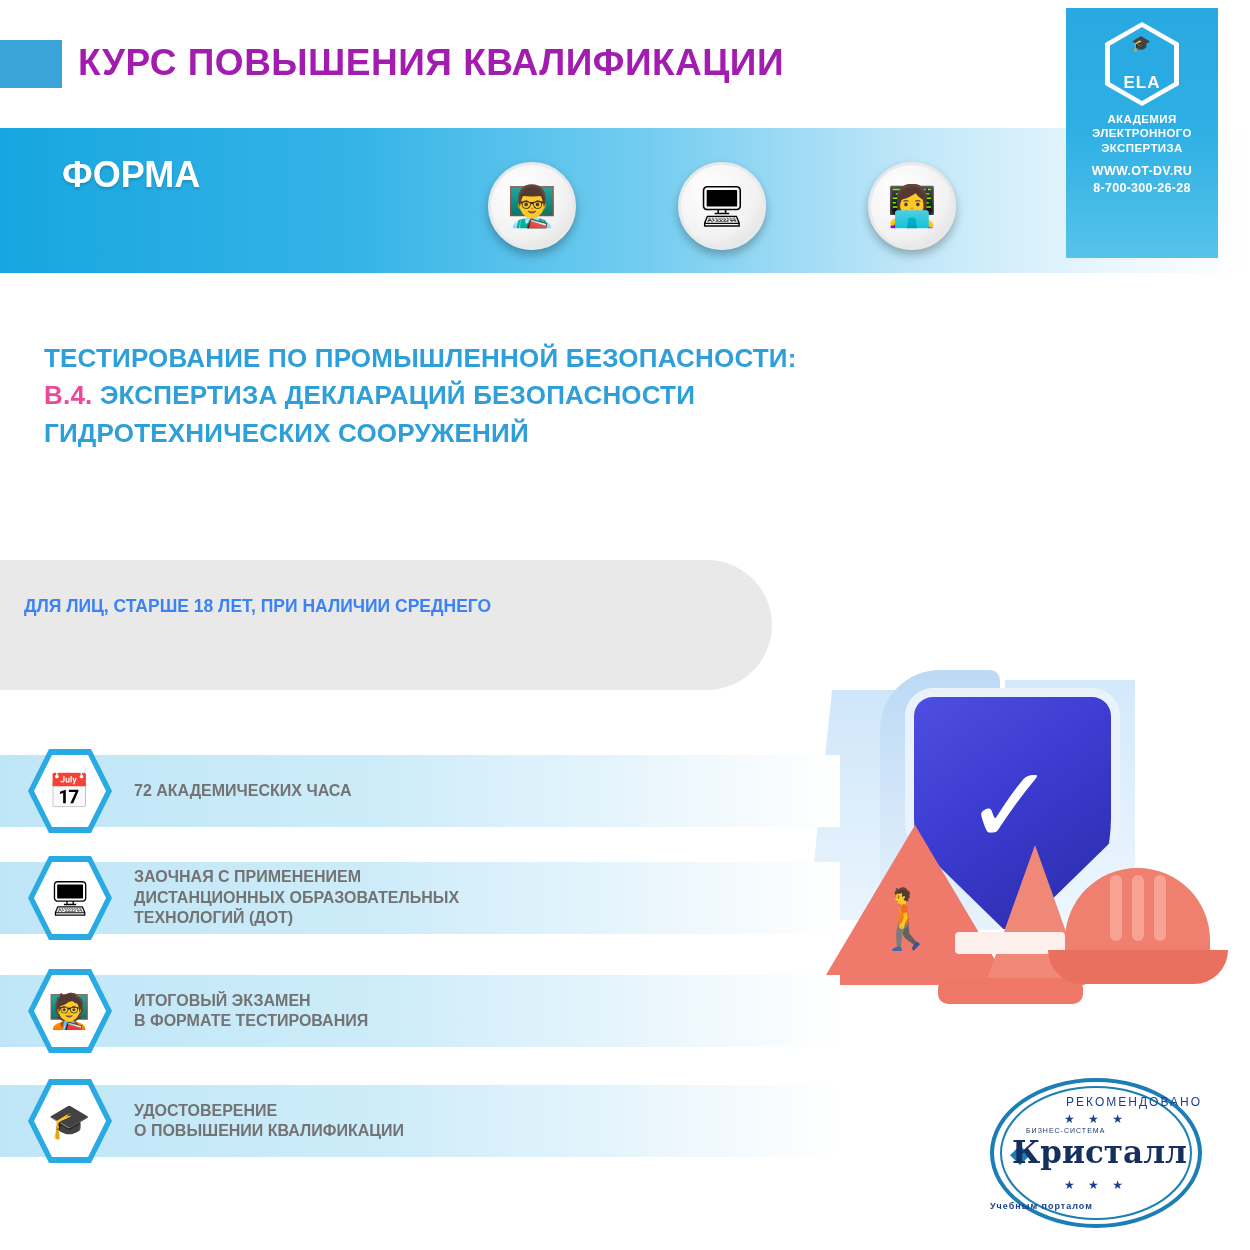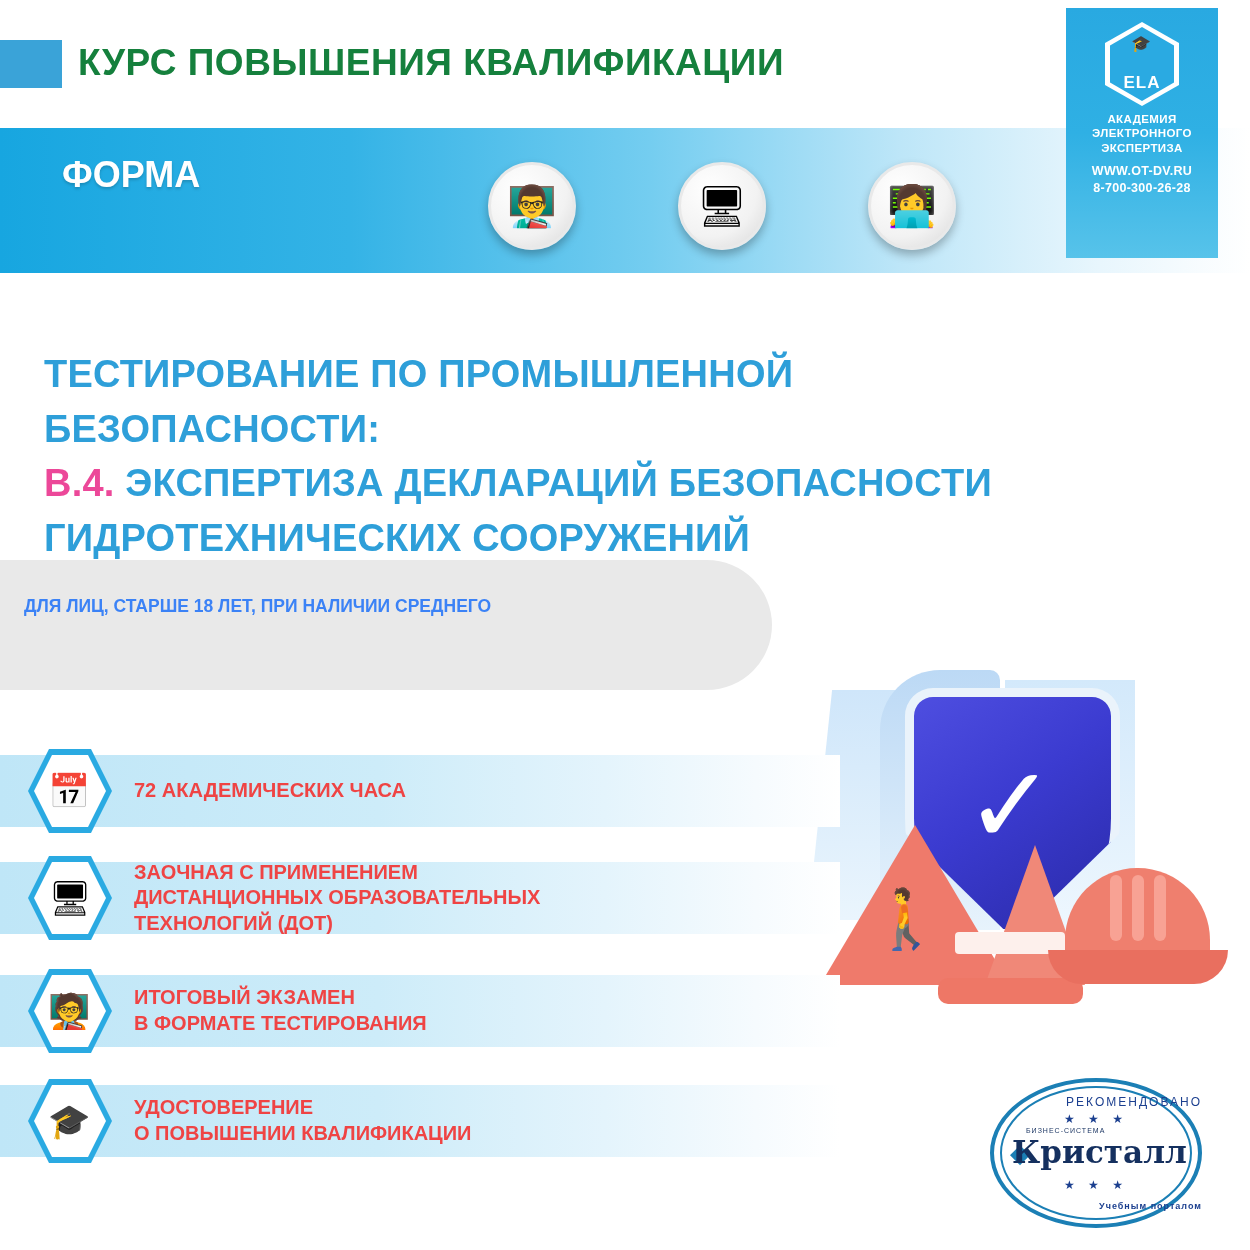--- a/index.html
+++ b/index.html
@@ -15,21 +15,21 @@
   .header-bar {
     position: absolute; top: 0; left: 0; width: 1250px; height: 128px;
     background: #ffffff;
   }
   .header-square {
     position: absolute; left: 0; top: 40px; width: 62px; height: 48px;
     background: #3aa3d8;
   }
   .header-title {
     position: absolute; left: 78px; top: 42px;
-    font-size: 37px; font-weight: bold; color: #15803d;
+    font-size: 37px; font-weight: bold; color: #a21caf;
     letter-spacing: 0.5px; white-space: nowrap;
   }
 
   
   .blue-band {
     position: absolute; top: 128px; left: 0; width: 1250px; height: 145px;
     background: linear-gradient(to right, #17a6e0 0%, #34b3e6 28%, #74cdf0 52%, #bde6f8 72%, #e8f6fd 88%, #ffffff 100%);
   }
   .form-label {
     position: absolute; left: 62px; top: 156px;
@@ -73,22 +73,22 @@
   .logo-cap {
     position: absolute; top: 12px; left: 50%; transform: translateX(-50%);
     font-size: 16px; color: #ffffff;
   }
   .logo-line { font-size: 11.5px; font-weight: bold; letter-spacing: 0.4px; line-height: 1.25; }
   .logo-web { font-size: 12.5px; font-weight: bold; margin-top: 9px; letter-spacing: 0.3px;}
   .logo-phone { font-size: 12.5px; font-weight: bold; margin-top: 3px; letter-spacing: 0.3px;}
 
   
   .main-title {
-    position: absolute; left: 44px; top: 347px; width: 1000px;
-    font-size: 38px; font-weight: bold; color: #2e9fd9;
+    position: absolute; left: 44px; top: 340px; width: 1000px;
+    font-size: 26px; font-weight: bold; color: #2e9fd9;
     line-height: 1.44; letter-spacing: 0.2px;
   }
   .main-title .dark { color: #ec4899; }
 
   
   .notice {
     position: absolute; left: 0; top: 560px; width: 772px; height: 130px;
     background: #e9e9e9;
     border-radius: 0 65px 65px 0;
   }
@@ -116,21 +116,21 @@
   }
   .hexicon-inner {
     width: 72px; height: 72px; background: #ffffff;
     clip-path: polygon(25% 0%, 75% 0%, 100% 50%, 75% 100%, 25% 100%, 0% 50%);
     display: flex; align-items: center; justify-content: center;
     font-size: 34px;
   }
   .feature-text {
     position: relative; z-index: 2;
     margin-left: 22px;
-    font-size: 20px; font-weight: bold; color: #ef4444; line-height: 1.28;
+    font-size: 16px; font-weight: bold; color: #737373; line-height: 1.28;
     white-space: pre-line;
   }
   .f1 { top: 755px; }
   .f2 { top: 862px; }
   .f3 { top: 975px; }
   .f4 { top: 1085px; }
 
   
   .illus { position: absolute; right: 20px; top: 660px; width: 420px; height: 380px; }
   .illus-bg1 {
@@ -217,21 +217,21 @@
     position: absolute; top: 56px; left: 0; width: 100%; text-align: center;
     font-size: 31px; font-weight: bold; color: #15305f;
     font-family: "DejaVu Serif", serif;
     padding-left: 7px;
   }
   .stamp-sub {
     position: absolute; top: 49px; left: 36px;
     font-size: 7px; color: #15305f; letter-spacing: 1px;
   }
   .stamp-bottom {
-    position: absolute; bottom: 17px; left: 0; width: 100%; text-align: right;
+    position: absolute; bottom: 17px; left: 0; width: 100%; text-align: left;
     font-size: 9px; font-weight: bold; color: #1b3f8f; letter-spacing: 1px;
   }
   .stamp-gem { position: absolute; left: 20px; top: 60px; font-size: 26px; color: #1b7fb5;}
 </style>
 </head>
 <body>
 
 <div class="header-bar">
   <div class="header-square"></div>
   <div class="header-title">КУРС ПОВЫШЕНИЯ КВАЛИФИКАЦИИ</div>

